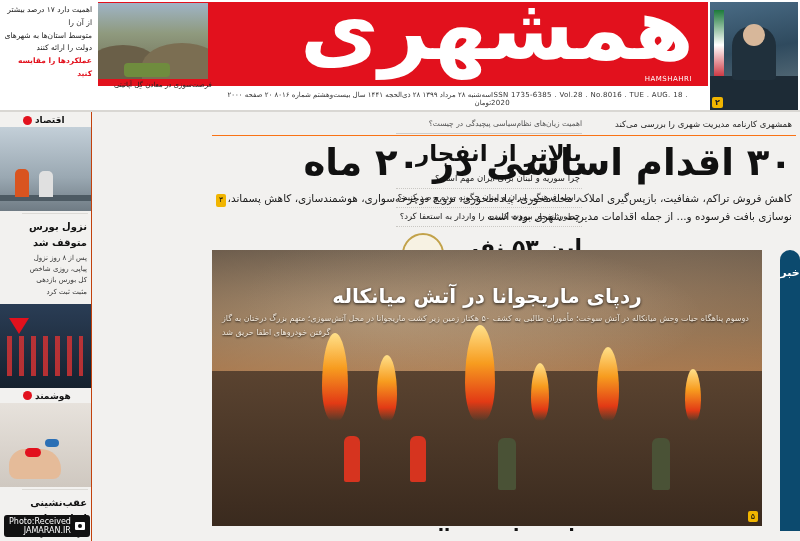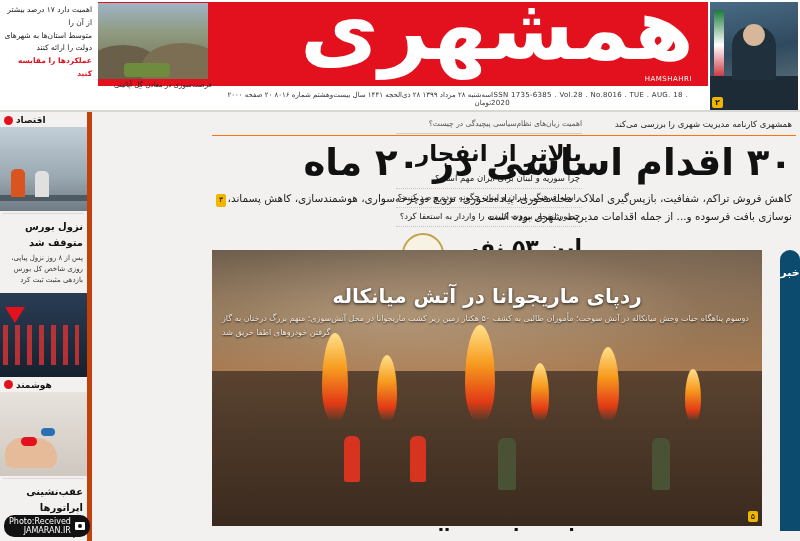--- a/index.html
+++ b/index.html
@@ -99,21 +99,22 @@
     position:absolute; right:92px; left:212px; top:88px; height:22px;
     display:flex; align-items:center; justify-content:space-between;
     font-size:7px; color:#333; padding:0 6px;
   }
   .mast-strip .lat { direction:ltr; letter-spacing:0.3px; }
 
   
   .left-col {
     position:absolute; left:0; top:112px; width:92px; bottom:0;
     background:#f2f1ef;
-    border-right:5px solid #c2410c;
+    border-right:1px solid #c2410c;
+    padding-left:19px;
   }
   .ad-head {
     display:flex; align-items:center; justify-content:flex-end;
     gap:3px; padding:3px 4px 2px 4px;
   }
   .ad-head .lbl { font-size:9px; font-weight:bold; color:#111; }
   .ad-head .dot { width:9px; height:9px; background:#e2111d; border-radius:50%; }
   .ad-img { width:92px; height:84px; overflow:hidden; position:relative; }
   .ad-img.a { background:linear-gradient(180deg,#c3cfd8 0%,#9aa8b2 60%,#6f7b84 100%); }
   .ad-img.a .rail { position:absolute; left:0; right:0; bottom:10px; height:6px; background:#4d5a63; }
@@ -141,21 +142,21 @@
     padding:3px 4px 6px 4px; font-size:7px; color:#333; line-height:1.6;
     text-align:right;
   }
   .ad-txt .t { font-weight:bold; color:#111; font-size:10px; display:block; margin-bottom:2px; }
   .ad-sep { height:1px; background:#dcdad6; margin:2px 3px; }
 
   .photo-credit {
     position:absolute; left:4px; bottom:4px;
     background:#111; color:#fff; font-size:8px;
     padding:2px 5px; display:flex; align-items:center; gap:4px;
-    border-radius:10px;
+    border-radius:3px;
   }
   .photo-credit .cam {
     width:10px; height:8px; background:#fff; position:relative; border-radius:1px;
   }
   .photo-credit .cam:after {
     content:""; position:absolute; left:3px; top:2px; width:4px; height:4px;
     border-radius:50%; background:#111;
   }
   .photo-credit .lines { line-height:1.15; }
 

